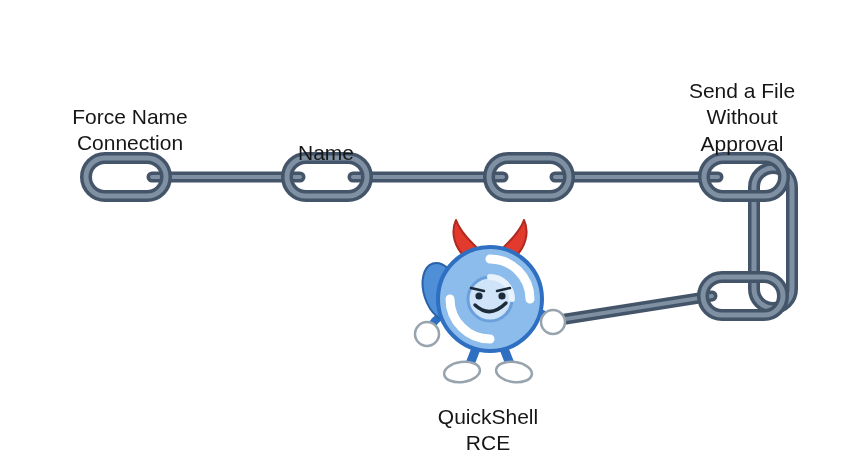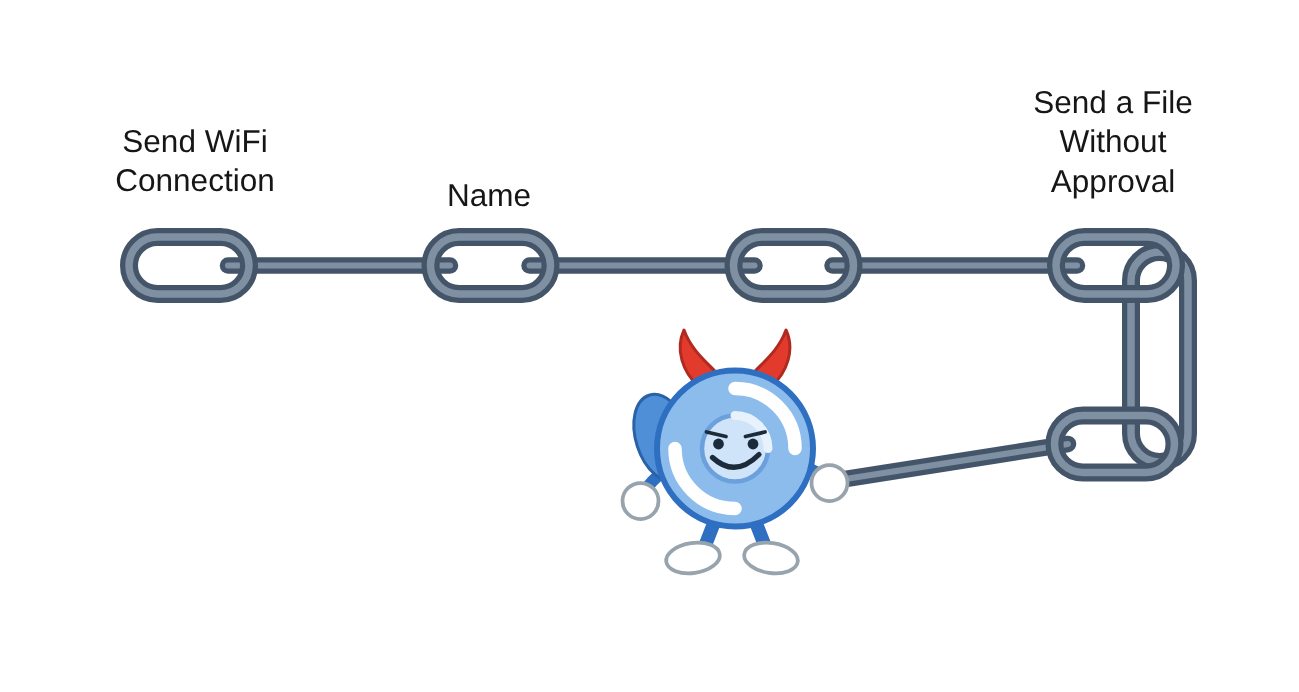--- a/index.html
+++ b/index.html
@@ -22,20 +22,21 @@
   }
   .label {
     position: absolute;
     transform: translateX(-50%);
     text-align: center;
     white-space: pre-line;
     font-size: 21px;
     line-height: 1.26;
     color: #161616;
     user-select: none;
+    margin-top: 22px;
   }
   .lbl-force-wifi { left: 130px; top: 82px; }
   .lbl-crash      { left: 326px; top: 118px; }
   .lbl-detect-exe { left: 536px; top: 88px; }
   .lbl-send-file  { left: 742px; top: 56px; }
   .lbl-force-open { left: 748px; top: 318px; }
   .lbl-quickshell { left: 488px; top: 382px; }
 </style>
 </head>
 <body>
@@ -109,20 +110,22 @@
         <path d="M475 305 Q490 319 506 303" fill="none" stroke="#1c2b3a" stroke-width="3.5" stroke-linecap="round"></path>
       </g>
 
       <g>
         <circle cx="427" cy="334" r="12" fill="#ffffff" stroke="#97a3ad" stroke-width="2.5"></circle>
         <circle cx="553" cy="322" r="12" fill="#ffffff" stroke="#97a3ad" stroke-width="2.5"></circle>
       </g>
     </g>
   </svg>
 
-  <div class="label lbl-force-wifi">Send WiFi
+  <div class="label lbl-force-wifi">Force Name
 Connection</div>
   <div class="label lbl-crash">Name</div>
   <div class="label lbl-send-file">Send a File
 Without
 Approval</div>
+  <div class="label lbl-quickshell">QuickShell
+RCE</div>
 
 </div>
 
 </body></html>

